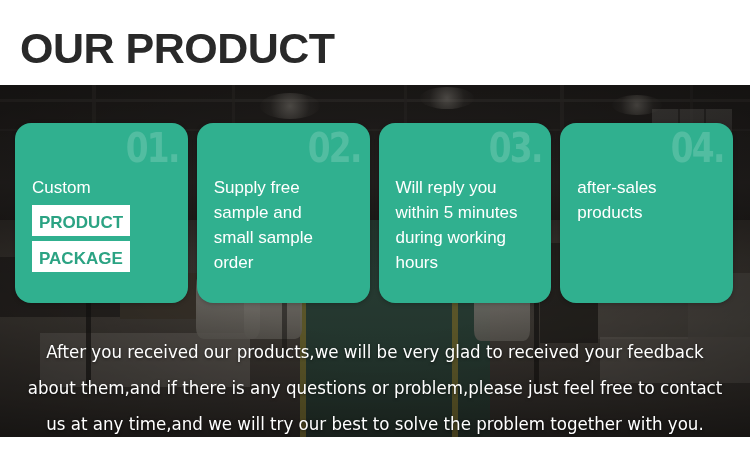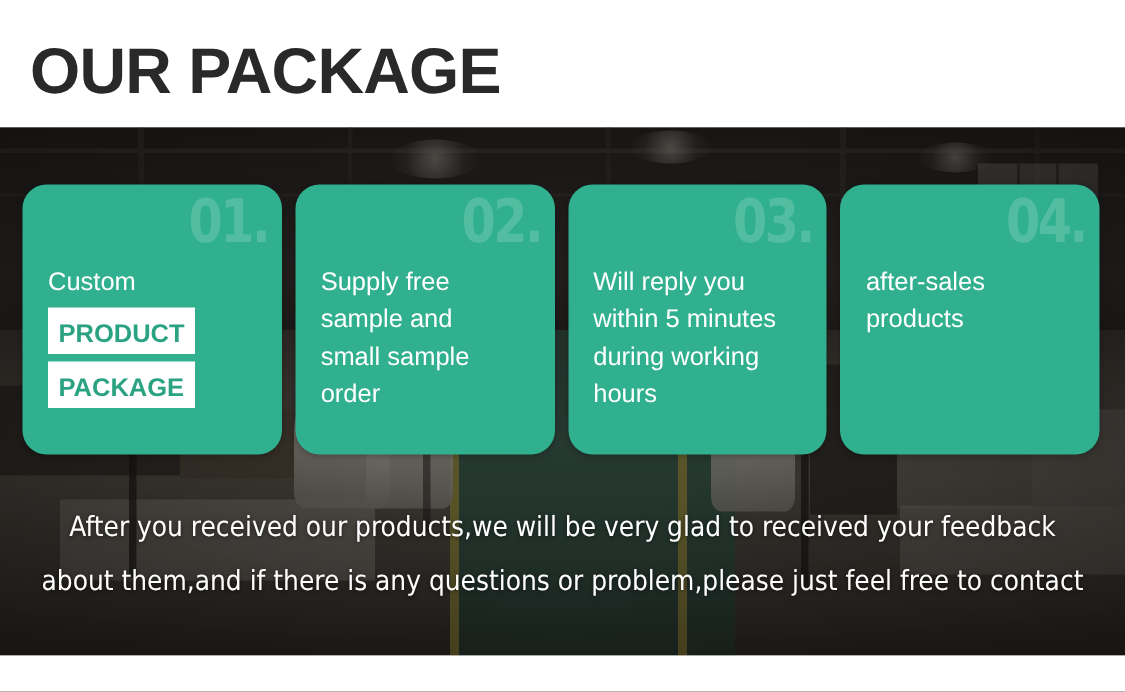--- a/index.html
+++ b/index.html
@@ -142,21 +142,21 @@
   .bottom-white{
     position:absolute;left:0;top:437px;width:750px;height:24px;background:#ffffff;
   }
 </style>
 </head>
 <body>
 
 <div class="banner">
 
   <div class="header">
-    <div class="title">OUR PACKAGE</div>
+    <div class="title">OUR PRODUCT</div>
   </div>
 
   <div class="photo">
     <div class="photo-scene">
       <div class="ceiling">
         <div class="beam b1"></div>
         <div class="beam b2"></div>
         <div class="beam v1"></div>
         <div class="beam v2"></div>
         <div class="beam v3"></div>
@@ -229,17 +229,18 @@
         <span class="card-line">after-sales</span>
         <span class="card-line">products</span>
       </div>
     </div>
 
   </div>
 
   <div class="footer-text">
     <span>After you received our products,we will be very glad to received your feedback</span>
     <span>about them,and if there is any questions or problem,please just feel free to contact</span>
+    <span>us at any time,and we will try our best to solve the problem together with you.</span>
   </div>
 
   <div class="bottom-white"></div>
 
 </div>
 
 </body></html>

